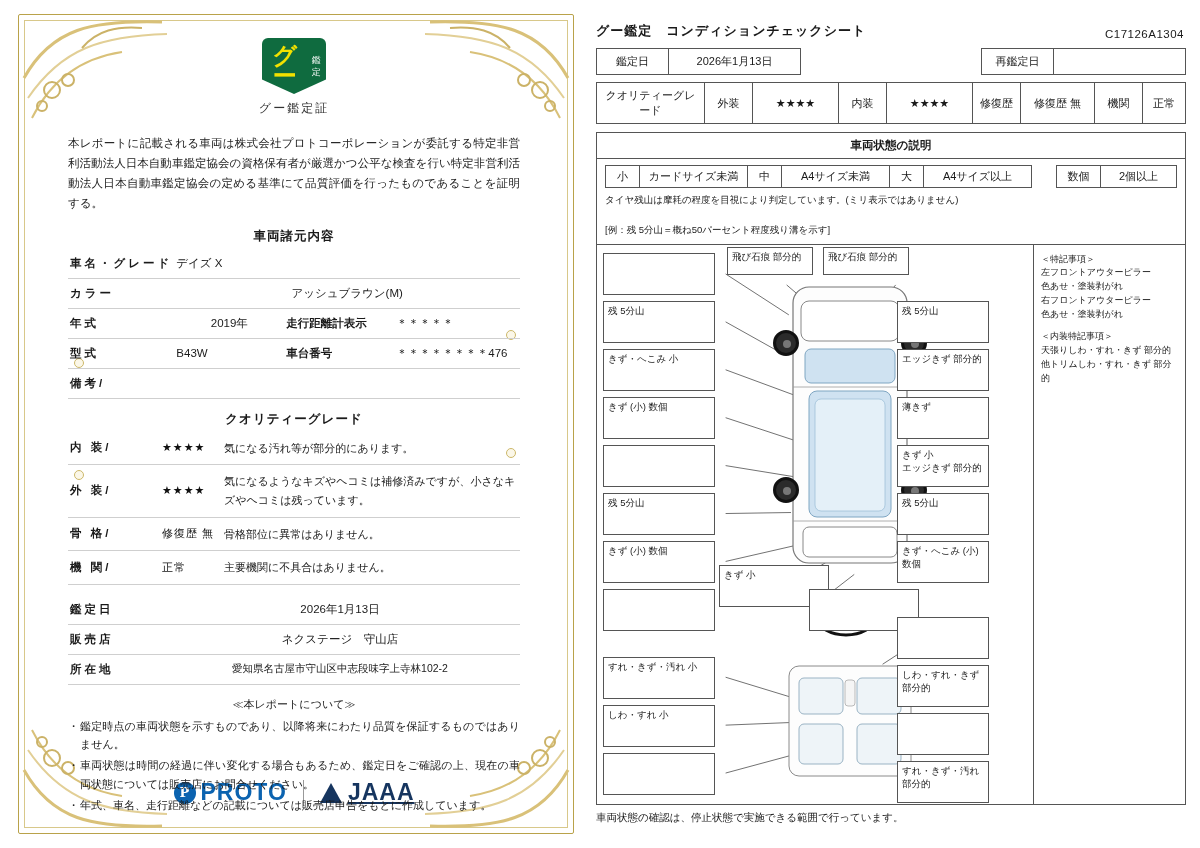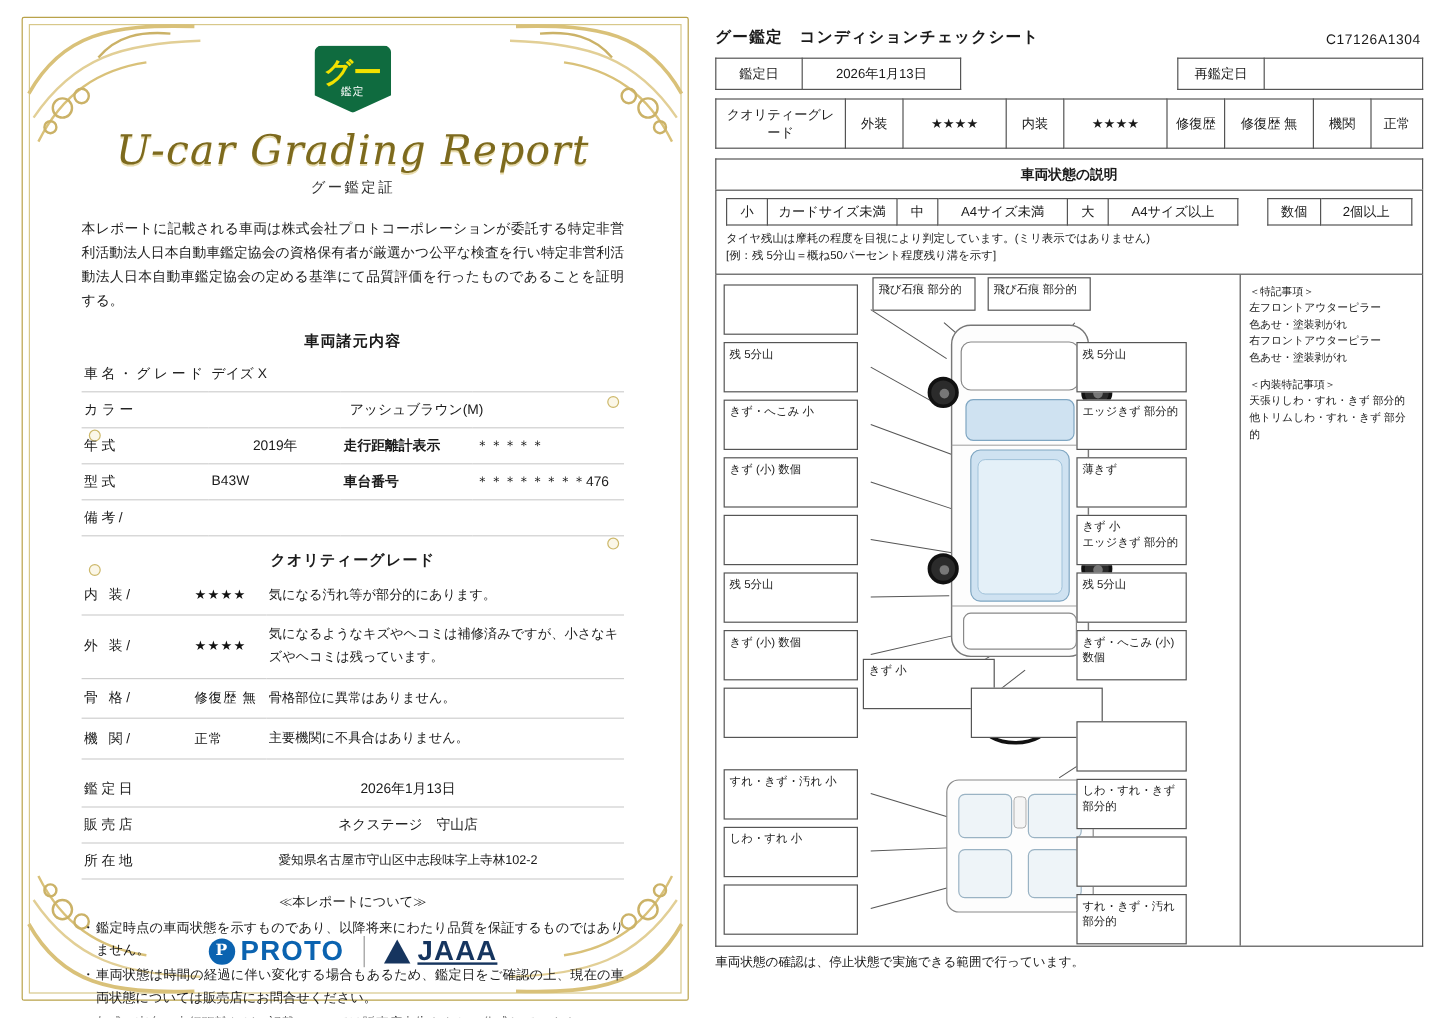--- a/index.html
+++ b/index.html
@@ -40,21 +40,21 @@
   .side-dot { position:absolute; width:10px; height:10px; border-radius:50%;
      border:1px solid #cdb86a; background:#fbf7e8; }
 
   .cert-inner { position:relative; z-index:5; padding:24px 58px 0 58px; }
 
   .logo-wrap { text-align:center; margin-top:4px; }
   .goo-logo { display:inline-block; width:64px; height:62px; position:relative; }
   .goo-logo .shield {
     width:64px;height:56px;background:#0f6b3f;border-radius:6px;
     clip-path: polygon(0 0,100% 0,100% 74%,50% 100%,0 74%);
-    display:flex;flex-direction:column;align-items:center;justify-content:center;
+    display:flex;align-items:center;justify-content:center;
   }
   .goo-logo .g { color:#f2e100; font-size:24px; font-weight:bold; line-height:20px; font-family:"DejaVu Sans", sans-serif;}
   .goo-logo .k { color:#ffffff; font-size:9px; line-height:12px; letter-spacing:1px; }
 
   .title-script {
     text-align:center;
     font-family:"DejaVu Serif", serif;
     font-style:italic;
     font-size:34px;
     color:#7d6a1e;
@@ -63,21 +63,21 @@
     text-shadow:0 1px 0 #e8dcae;
   }
   .title-sub { text-align:center; font-size:12px; color:#333; margin-bottom:16px; letter-spacing:2px;}
 
   .intro { font-size:11.5px; line-height:1.75; color:#222; margin:4px 0 14px 0; text-align:justify;}
 
   .section-head { text-align:center; font-size:12.5px; font-weight:bold; margin:10px 0 4px; letter-spacing:1px;}
 
   table.spec { width:100%; border-collapse:collapse; font-size:11.5px; }
   table.spec td { border-bottom:1px solid #cfcfcf; padding:7px 2px; vertical-align:middle;}
-  td.lbl { width:92px; font-weight:normal; letter-spacing:3px; white-space:nowrap;}
+  td.lbl { width:92px; font-weight:bold; letter-spacing:3px; white-space:nowrap;}
   td.val { }
   .stars { color:#111; letter-spacing:1px; font-size:11px;}
   .indent { padding-left:10px; }
   .small-note { font-size:11px; line-height:1.7; }
 
   .notes { margin-top:10px; font-size:11px; line-height:1.65; }
   .notes .nh { text-align:center; margin-bottom:4px; }
   .notes ul { list-style:none; margin:0; padding:0; }
   .notes li { position:relative; padding-left:12px; margin-bottom:3px; text-align:justify;}
   .notes li:before { content:"・"; position:absolute; left:0; top:0; }
@@ -184,21 +184,20 @@
     <div class="cert-inner">
       <div class="logo-wrap">
         <div class="goo-logo">
           <div class="shield">
             <div class="g">グー</div>
             <div class="k">鑑定</div>
           </div>
         </div>
       </div>
 
-      <div class="title-script">U-car Grading Report</div>
       <div class="title-sub">グー鑑定証</div>
 
       <div class="intro">本レポートに記載される車両は株式会社プロトコーポレーションが委託する特定非営利活動法人日本自動車鑑定協会の資格保有者が厳選かつ公平な検査を行い特定非営利活動法人日本自動車鑑定協会の定める基準にて品質評価を行ったものであることを証明する。</div>
 
       <div class="section-head">車両諸元内容</div>
       <table class="spec">
         <tbody>
             <tr>
           <td class="lbl">車名・グレード</td>
           <td class="val indent" colspan="3">デイズ X</td>
@@ -339,21 +338,21 @@
           <td style="width:108px">A4サイズ未満</td>
           <td style="width:34px">大</td>
           <td style="width:108px">A4サイズ以上</td>
           <td style="border:none"></td>
           <td style="width:44px">数個</td>
           <td style="width:76px">2個以上</td>
         </tr>
       </tbody>
         </table>
       <div class="legend-note">タイヤ残山は摩耗の程度を目視により判定しています。(ミリ表示ではありません)</div>
-      <div class="legend-note" style="margin-top:0">[例：残 5分山＝概ね50パーセント程度残り溝を示す]</div>
+      <div class="legend-note" style="margin-top:16px">[例：残 5分山＝概ね50パーセント程度残り溝を示す]</div>
     </div>
 
     <div class="diagram-wrap">
       <div class="diag">
 
         <svg class="leaders" viewBox="0 0 400 560" preserveAspectRatio="none">
           <g stroke="#555" stroke-width="0.8" fill="none">
             <line x1="118" y1="29" x2="176" y2="70"></line>
             <line x1="118" y1="77" x2="172" y2="110"></line>
             <line x1="118" y1="125" x2="180" y2="150"></line>

